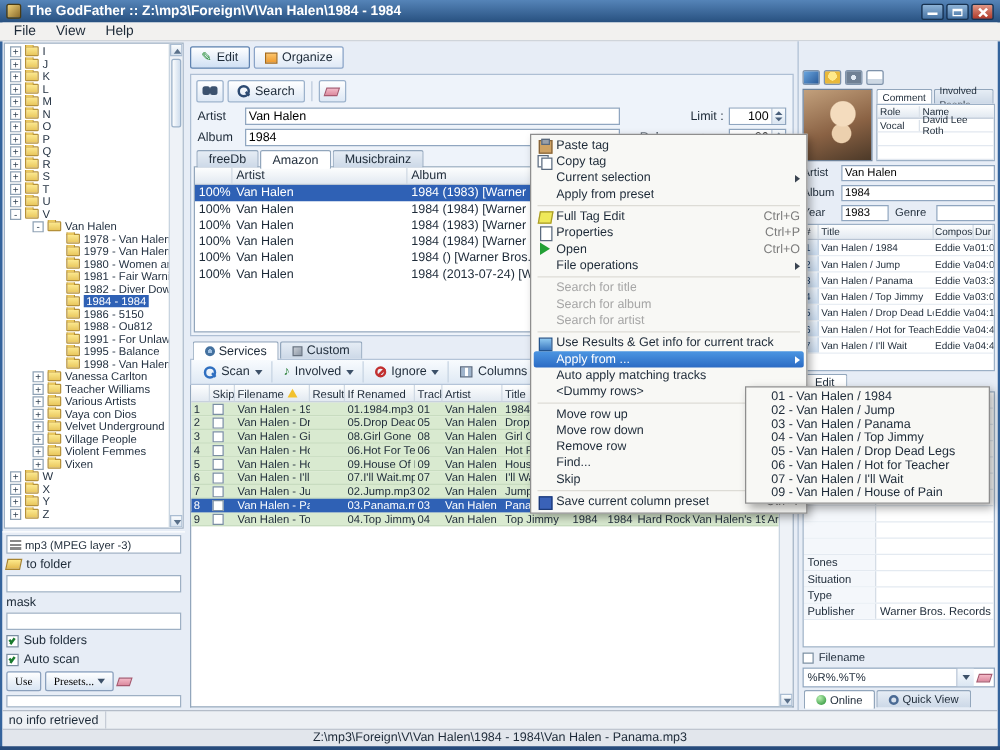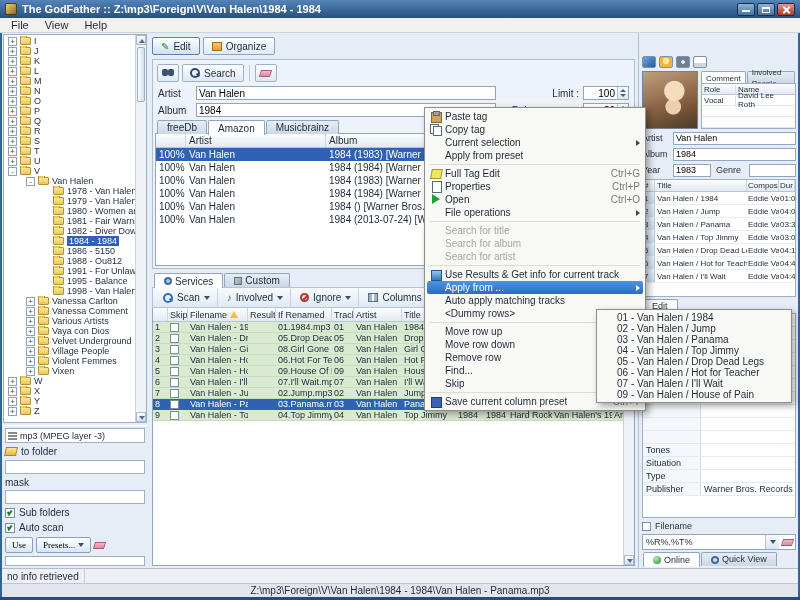--- a/index.html
+++ b/index.html
@@ -399,21 +399,21 @@
 
           <div class="titem d1">
             <i class="expbox">+</i>
             <i class="folder"></i>
             <span class="tlabel">Vanessa Carlton</span>
           </div>
 
           <div class="titem d1">
             <i class="expbox">+</i>
             <i class="folder"></i>
-            <span class="tlabel">Vanessa Comment</span>
+            <span class="tlabel">Teacher Williams</span>
           </div>
 
           <div class="titem d1">
             <i class="expbox">+</i>
             <i class="folder"></i>
             <span class="tlabel">Various Artists</span>
           </div>
 
           <div class="titem d1">
             <i class="expbox">+</i>

